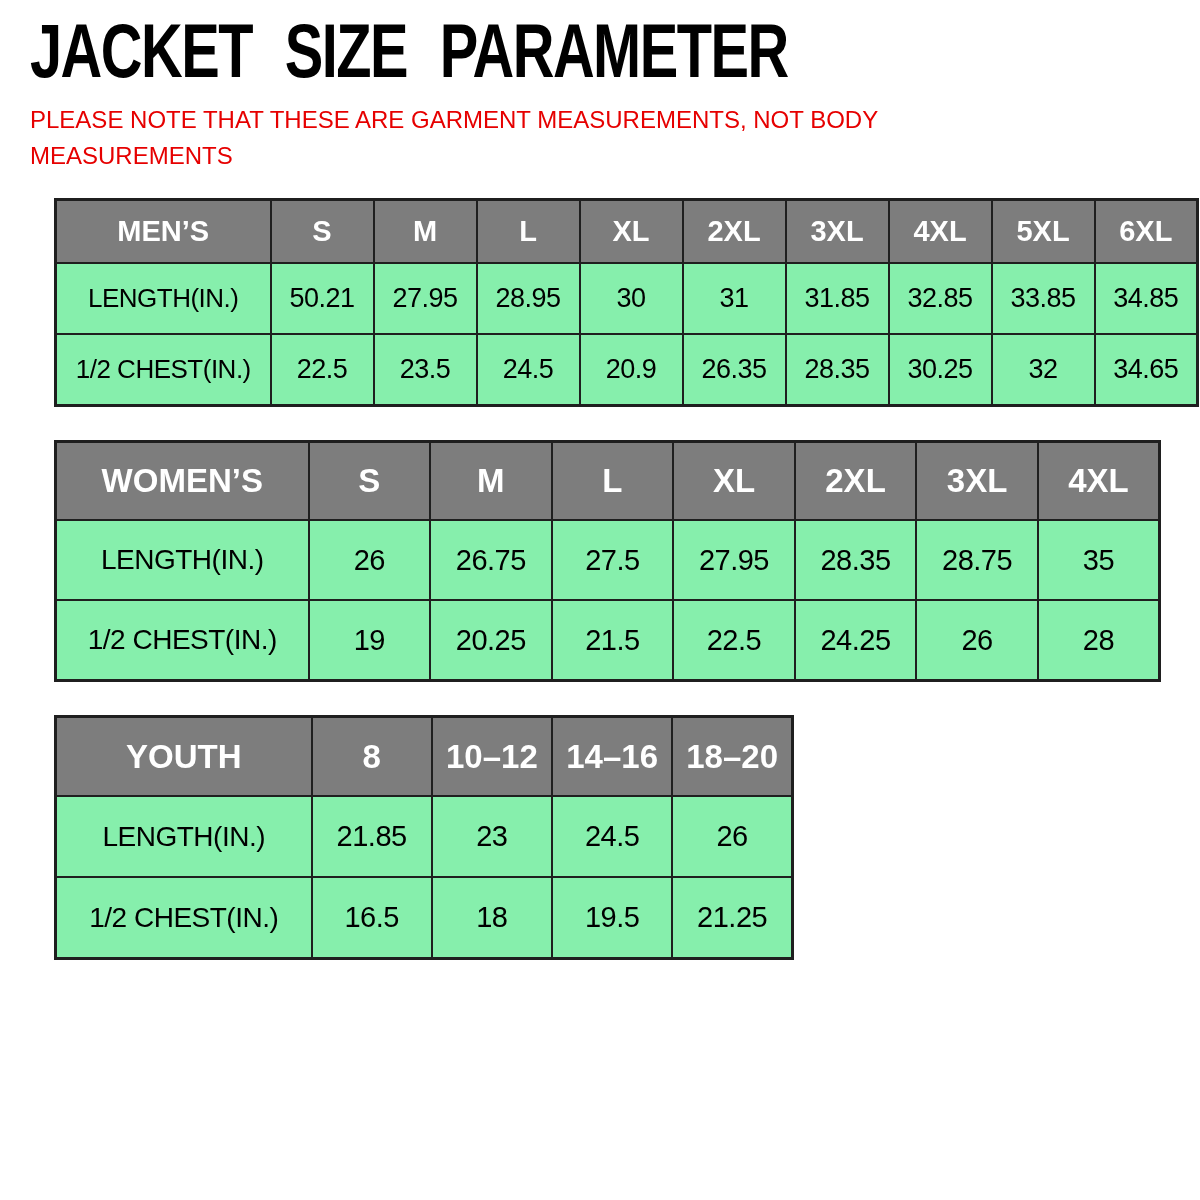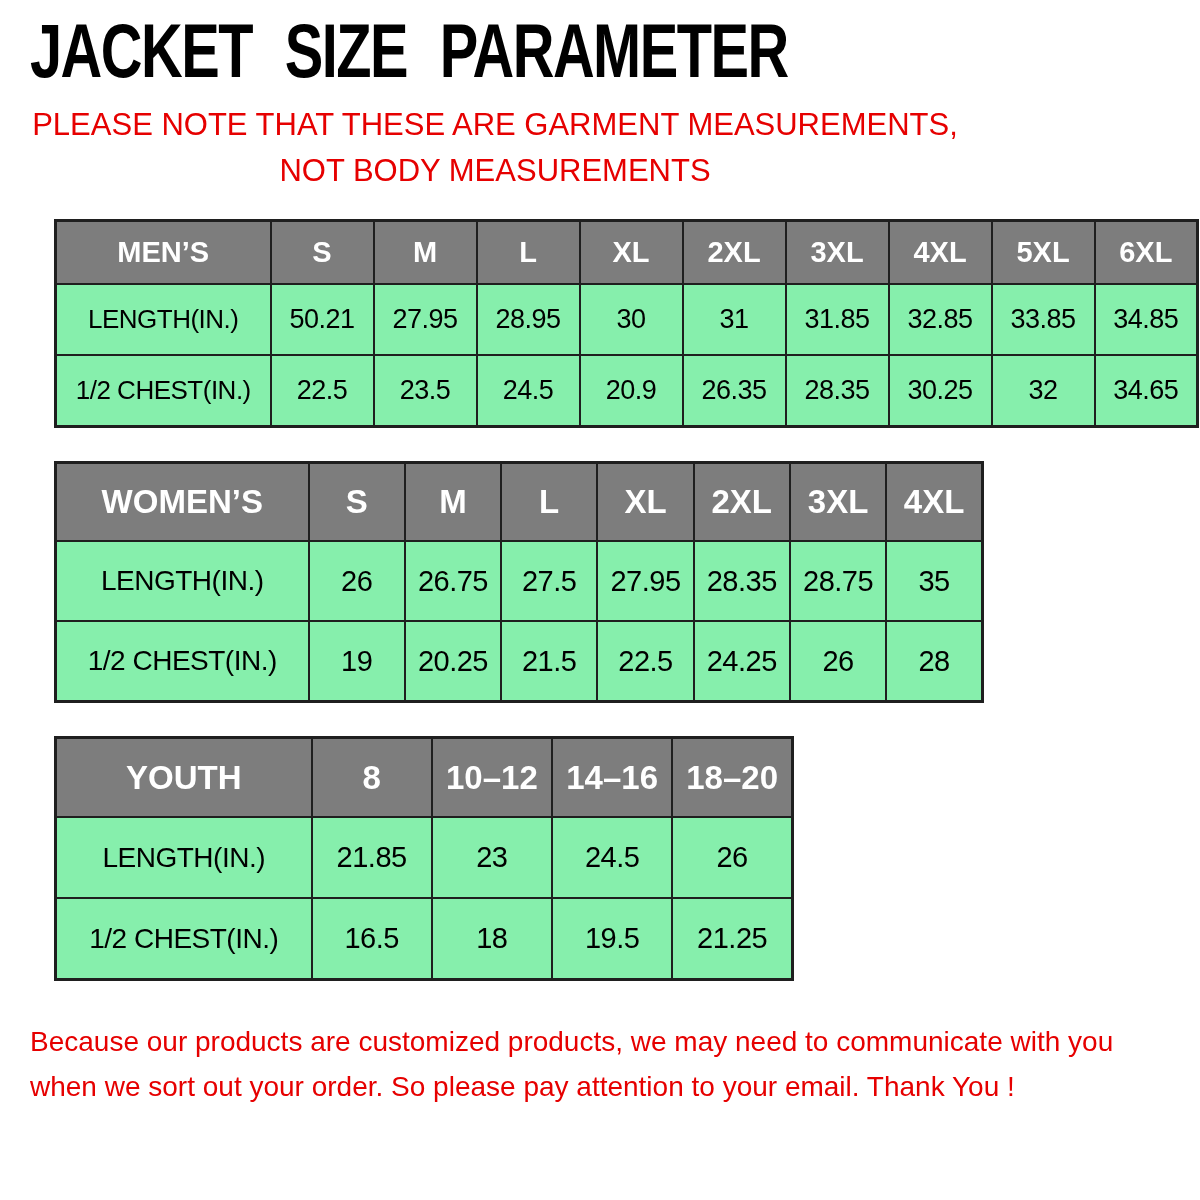--- a/index.html
+++ b/index.html
@@ -30,25 +30,24 @@
     letter-spacing: -2px;
     word-spacing: 24px;
     transform: scaleX(0.76);
     transform-origin: left top;
     white-space: nowrap;
     color: var(--ink);
   }
   .note {
     margin: 16px 0 0 0;
     max-width: 930px;
-    font-size: 31px;
+    font-size: 24px;
     line-height: 1.5;
     color: var(--accent-red);
     letter-spacing: 0px;
-    text-align: center;
   }
   .tables { margin-top: 24px; }
   .table-slot { margin: 0 0 33px 0; padding-left: 24px; }
   table.size-table {
     border-collapse: collapse;
     table-layout: fixed;
     border: 3px solid var(--grid);
   }
   table.size-table th, table.size-table td {
     border: 2px solid var(--grid);
@@ -68,21 +67,21 @@
     letter-spacing: -0.5px;
   }
   td.rowlabel { letter-spacing: 0; }
   
   .mens table { width: 1145px; }
   .mens th { height: 64px; font-size: 29px; }
   .mens td { height: 71px; font-size: 27px; }
   .mens .cat, .mens .rowlabel { width: 215px; }
   .mens .rowlabel { font-size: 26px; }
   
-  .womens table { width: 930px; border-radius: 26px; }
+  .womens table { width: 1107px; border-radius: 26px; }
   .womens th { height: 79px; font-size: 33px; }
   .womens td { height: 80px; font-size: 29px; }
   .womens .cat, .womens .rowlabel { width: 253px; }
   .womens .rowlabel { font-size: 28px; }
   
   .youth table { width: 740px; }
   .youth th { height: 80px; font-size: 33px; }
   .youth td { height: 81px; font-size: 29px; }
   .youth .cat, .youth .rowlabel { width: 256px; }
   .youth .rowlabel { font-size: 28px; }
@@ -211,14 +210,13 @@
               <td>16.5</td>
               <td>18</td>
               <td>19.5</td>
               <td>21.25</td>
             </tr>
           </tbody>
         </table>
       </div>
   </div>
 
-  <p class="footer-para">Because our products are customized products, we may need to communicate with you when we sort out your order. So please pay attention to your email. Thank You !</p>
 </div>
 
 </body></html>

